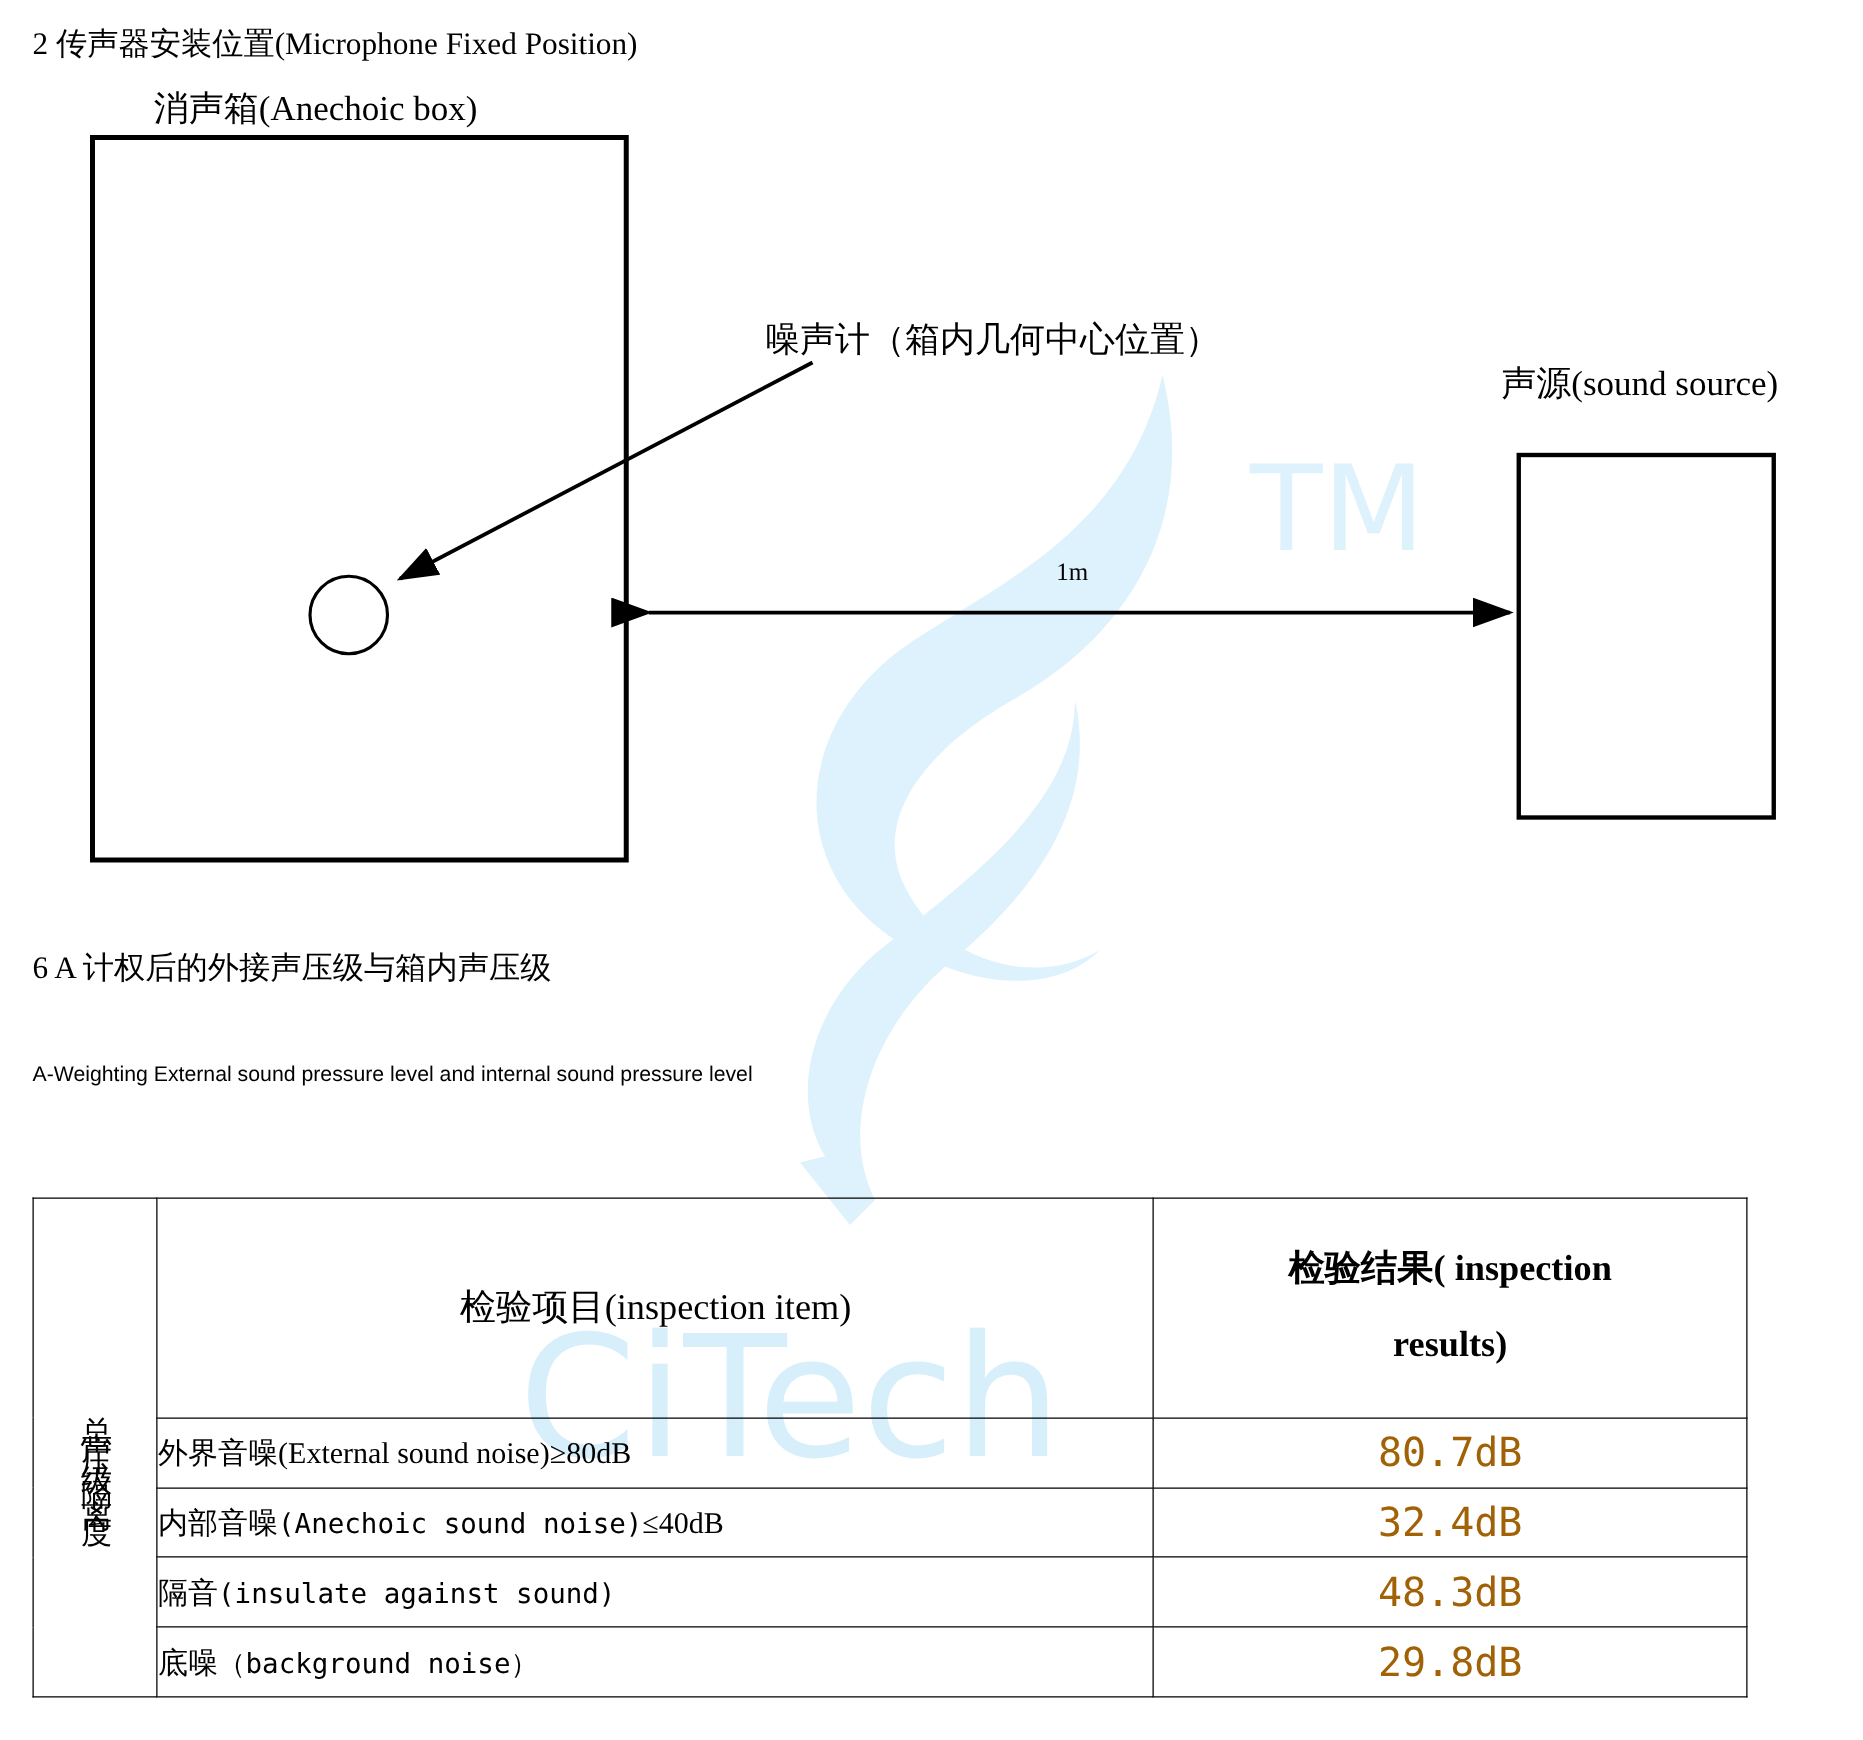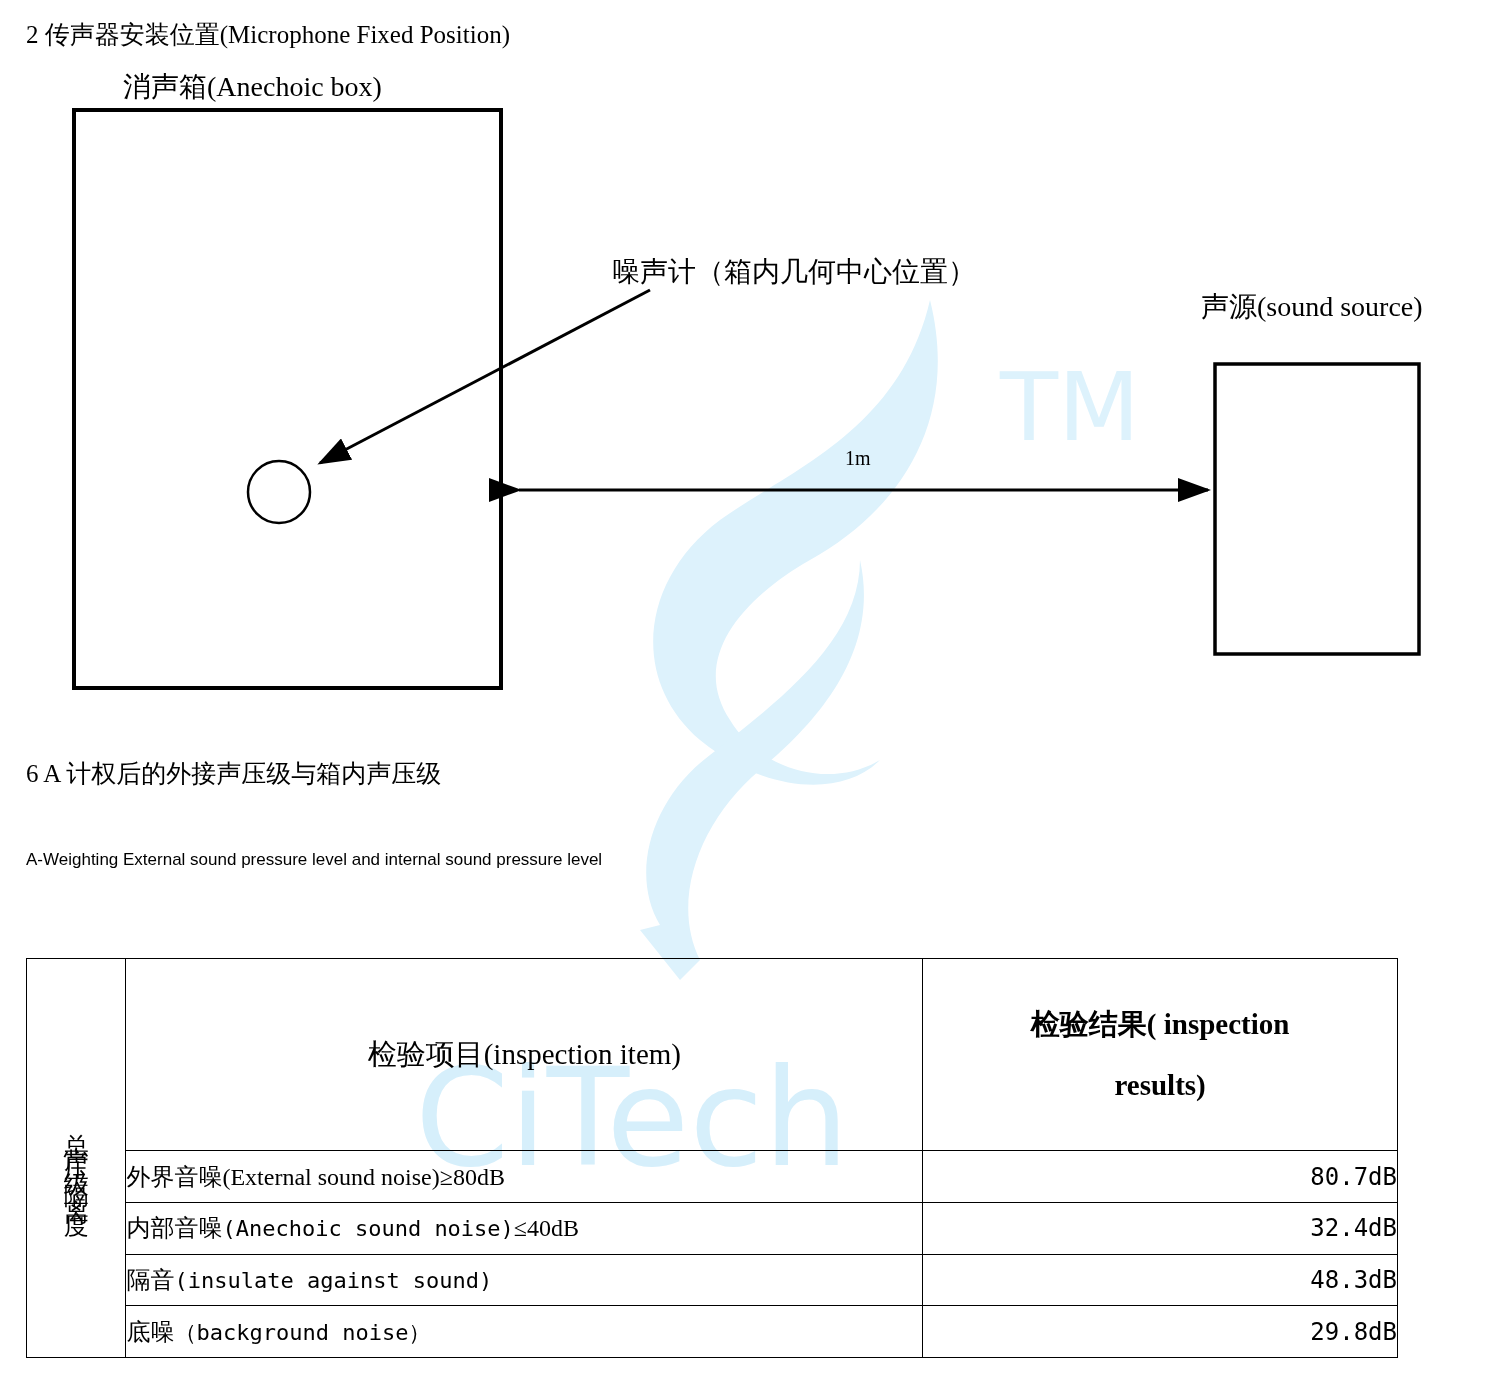--- a/index.html
+++ b/index.html
@@ -115,24 +115,24 @@
     font-family: "Liberation Serif", serif;
     font-size: 24px;
     padding: 9px 4px 9px 10px;
     white-space: nowrap;
   }
   .mono {
     font-family: "DejaVu Sans Mono", monospace;
     font-size: 22px;
   }
   .cell-res {
-    text-align: right;
+    text-align: center;
     font-family: "DejaVu Sans Mono", monospace;
-    font-size: 24px;
-    color: #000000;
+    font-size: 32px;
+    color: #a16207;
     padding: 9px 4px;
   }
 </style>
 </head>
 <body>
 
 <svg class="watermark" viewBox="0 0 1490 1392">
   <g fill="#ddf2fc">
     <path d="M930 300 C 900 430, 790 470, 720 520 C 640 580, 630 680, 700 740
              C 760 790, 840 800, 880 760 C 830 790, 760 770, 730 720

